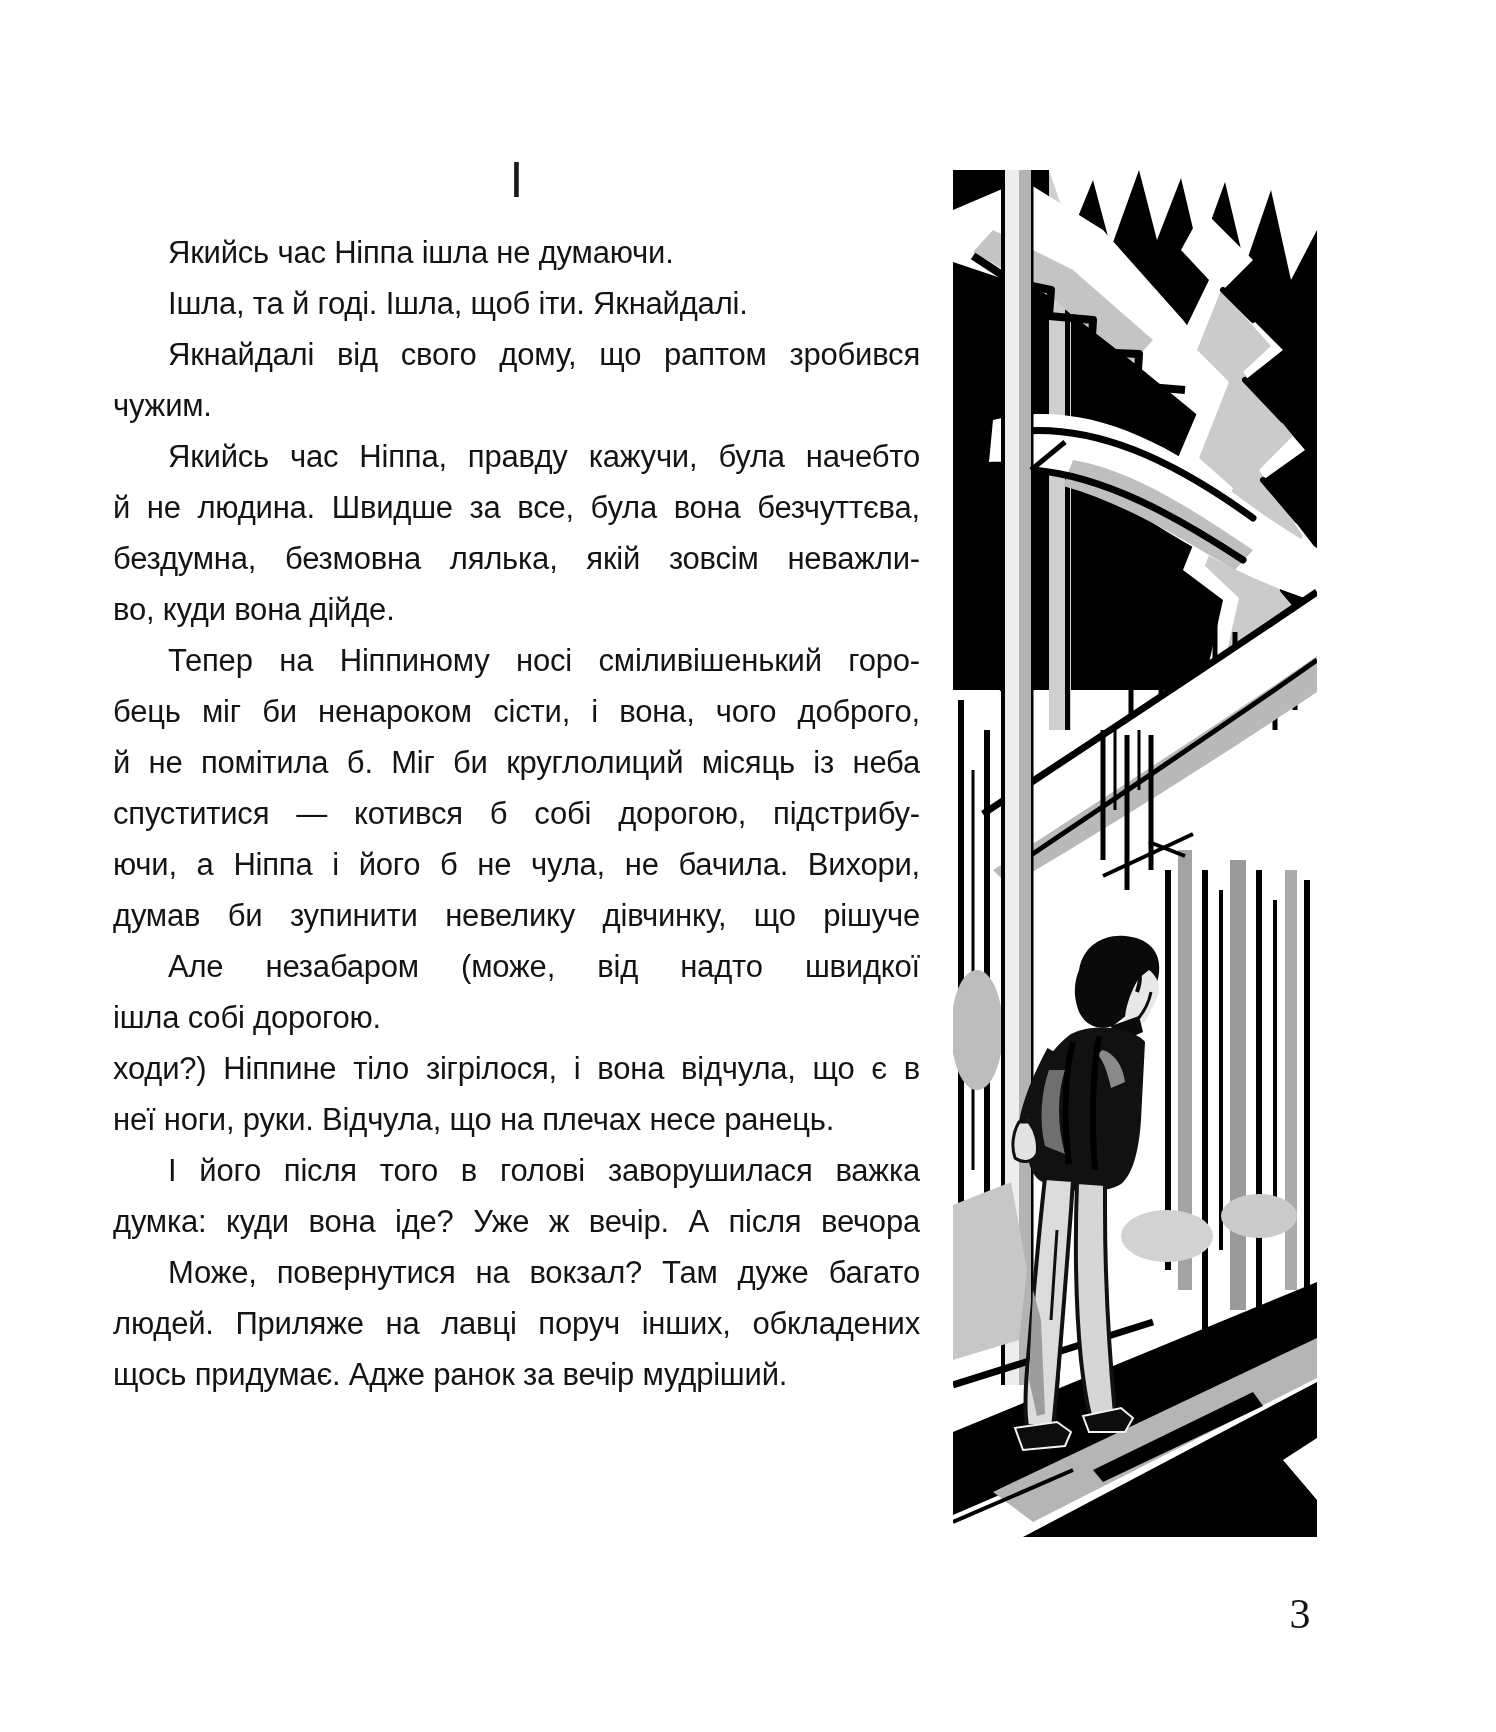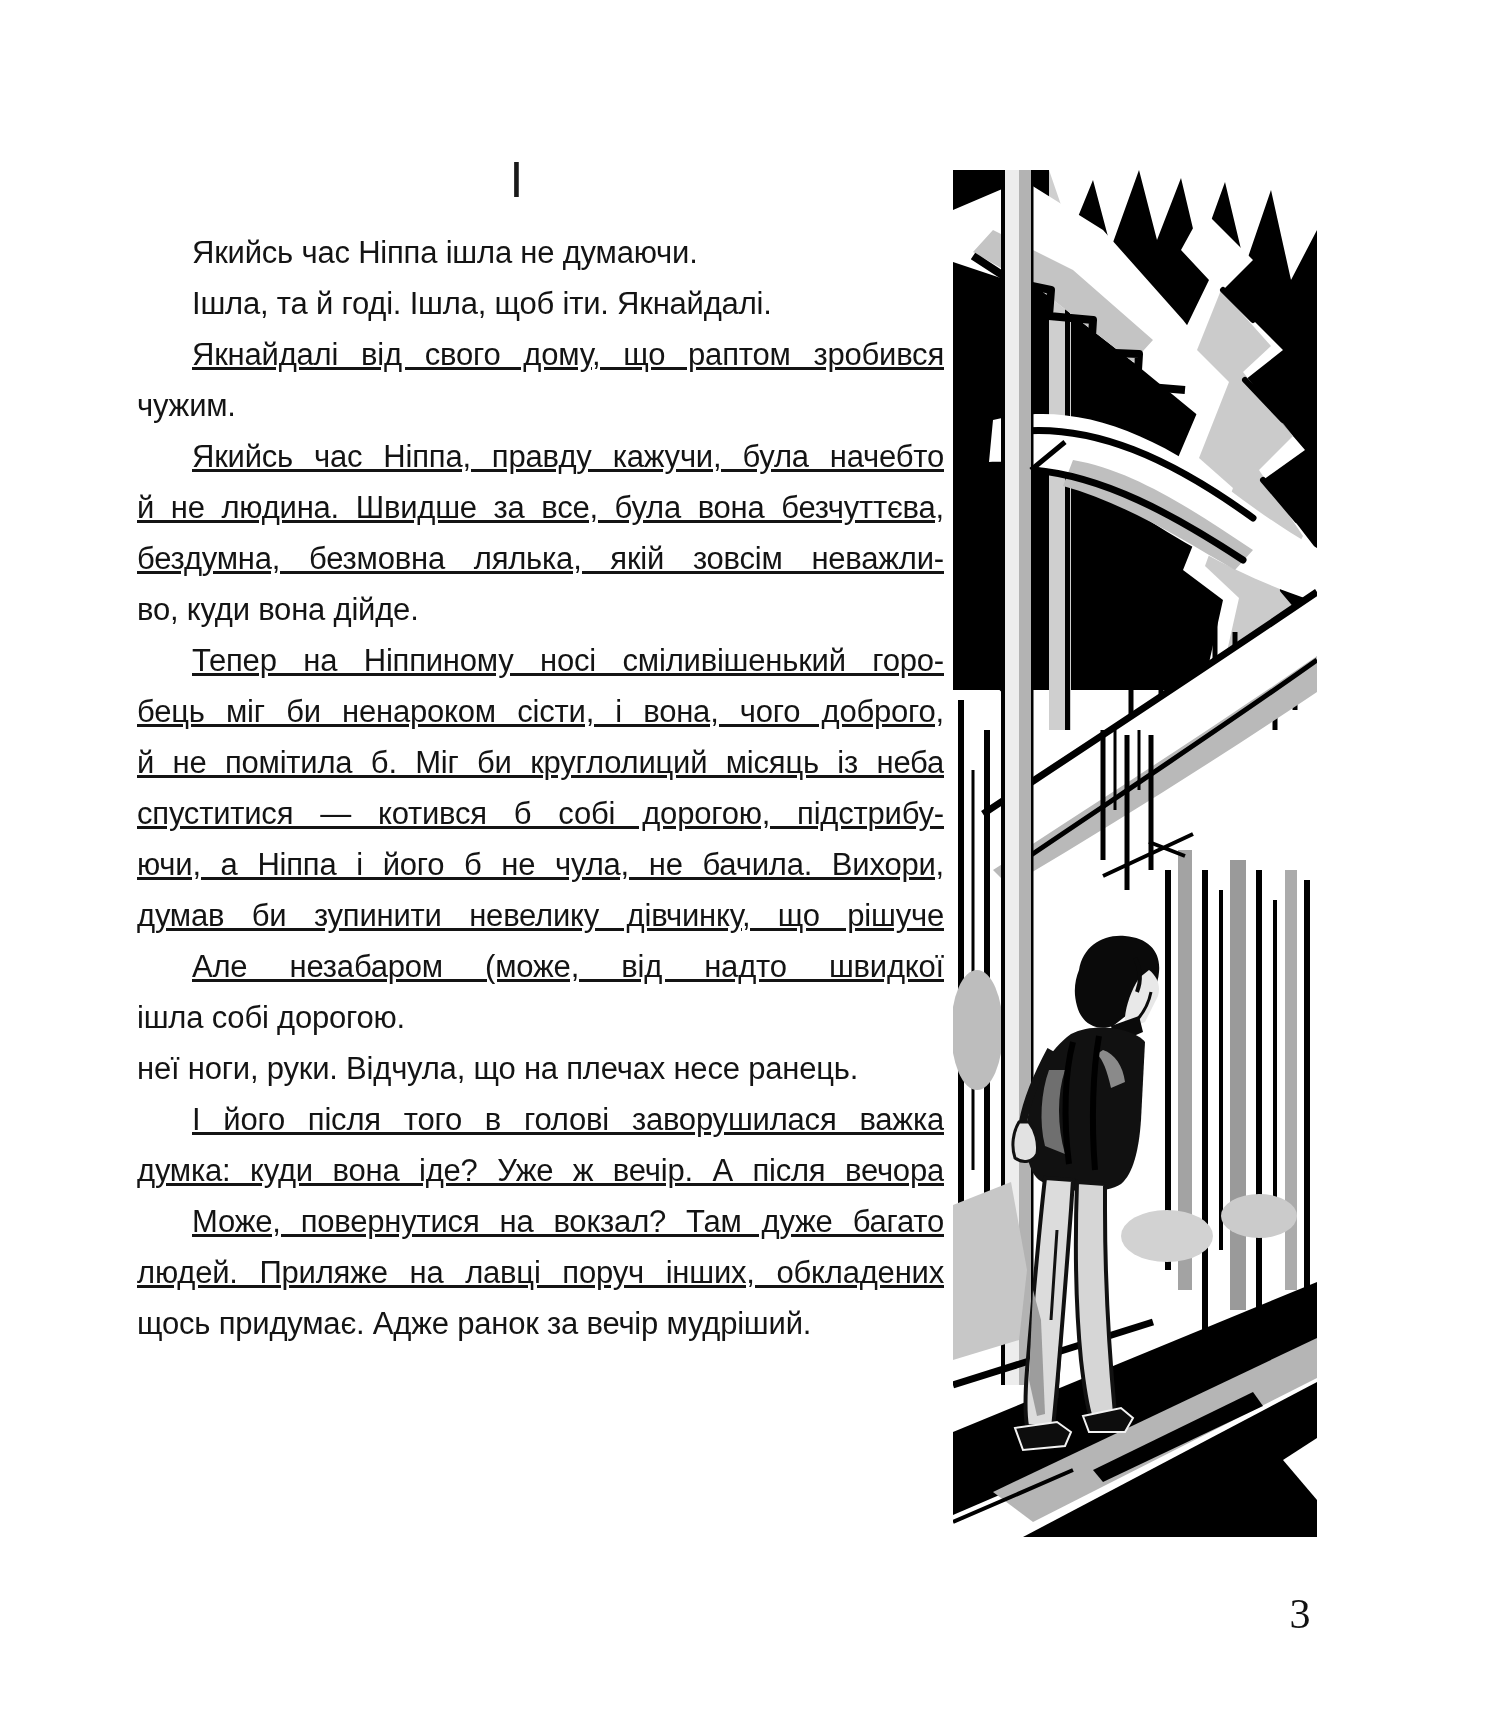--- a/index.html
+++ b/index.html
@@ -1,23 +1,23 @@
 <!DOCTYPE html>
 <html><head>
 <meta charset="utf-8">
 <style>
   html,body{margin:0;padding:0;background:#fff;}
   .page{position:relative;width:1496px;height:1732px;background:#ffffff;overflow:hidden;
         font-family:"Liberation Sans","DejaVu Sans",sans-serif;color:#141414;}
   .chapter{position:absolute;left:113px;top:150px;width:807px;margin:0;text-align:center;
            font-size:50px;font-weight:400;line-height:60px;color:#1a1a1a;}
-  .text-col{position:absolute;left:113px;top:227px;width:807px;margin-left:24px;}
+  .text-col{position:absolute;left:113px;top:227px;width:807px;}
   .line{height:51px;line-height:51px;font-size:31px;letter-spacing:-0.2px;
         white-space:nowrap;overflow:hidden;}
-  .line.just{white-space:normal;text-align:justify;text-align-last:justify;text-decoration:underline;}
+  .line.just{white-space:normal;text-align:justify;text-align-last:justify;}
   .line.first{text-indent:55px;}
   .illustration{position:absolute;left:953px;top:170px;width:364px;height:1367px;margin:0;}
   .illustration svg{display:block;width:364px;height:1367px;}
   .page-num{position:absolute;left:1240px;top:1590px;width:120px;text-align:center;
             font-family:"Liberation Serif","DejaVu Serif",serif;font-size:42px;color:#111;}
 </style>
 </head>
 <body>
 
 <div class="page">
@@ -34,20 +34,21 @@
       <div class="line just">бездумна, безмовна лялька, якій зовсім неважли-</div>
       <div class="line">во, куди вона дійде.</div>
       <div class="line first just">Тепер на Ніппиному носі сміливішенький горо-</div>
       <div class="line just">бець міг би ненароком сісти, і вона, чого доброго,</div>
       <div class="line just">й не помітила б. Міг би круглолиций місяць із неба</div>
       <div class="line just">спуститися — котився б собі дорогою, підстрибу-</div>
       <div class="line just">ючи, а Ніппа і його б не чула, не бачила. Вихори,</div>
       <div class="line just">думав би зупинити невелику дівчинку, що рішуче</div>
       <div class="line first just">Але незабаром (може, від надто швидкої</div>
       <div class="line">ішла собі дорогою.</div>
+      <div class="line just">ходи?) Ніппине тіло зігрілося, і вона відчула, що є в</div>
       <div class="line">неї ноги, руки. Відчула, що на плечах несе ранець.</div>
       <div class="line first just">І його після того в голові заворушилася важка</div>
       <div class="line just">думка: куди вона іде? Уже ж вечір. А після вечора</div>
       <div class="line first just">Може, повернутися на вокзал? Там дуже багато</div>
       <div class="line just">людей. Приляже на лавці поруч інших, обкладених</div>
       <div class="line">щось придумає. Адже ранок за вечір мудріший.</div>
     </div>
 
   <figure class="illustration" aria-label="Black-and-white ink drawing: a girl with short dark hair and a backpack walks along a road through tall snow-covered fir trees; long dark shadow stripes cross the road.">
     <svg viewBox="0 0 364 1367" xmlns="http://www.w3.org/2000/svg">

